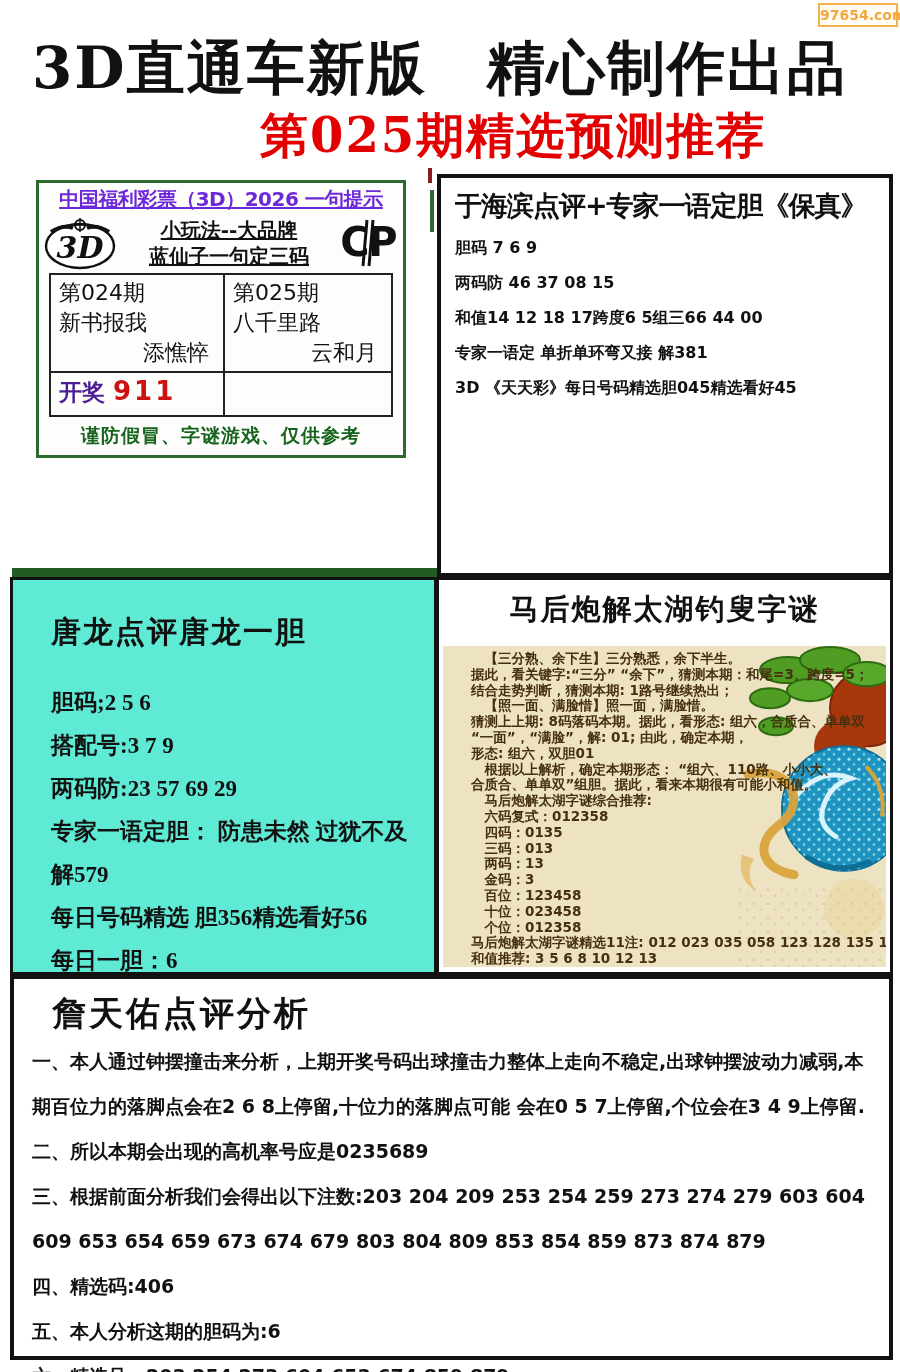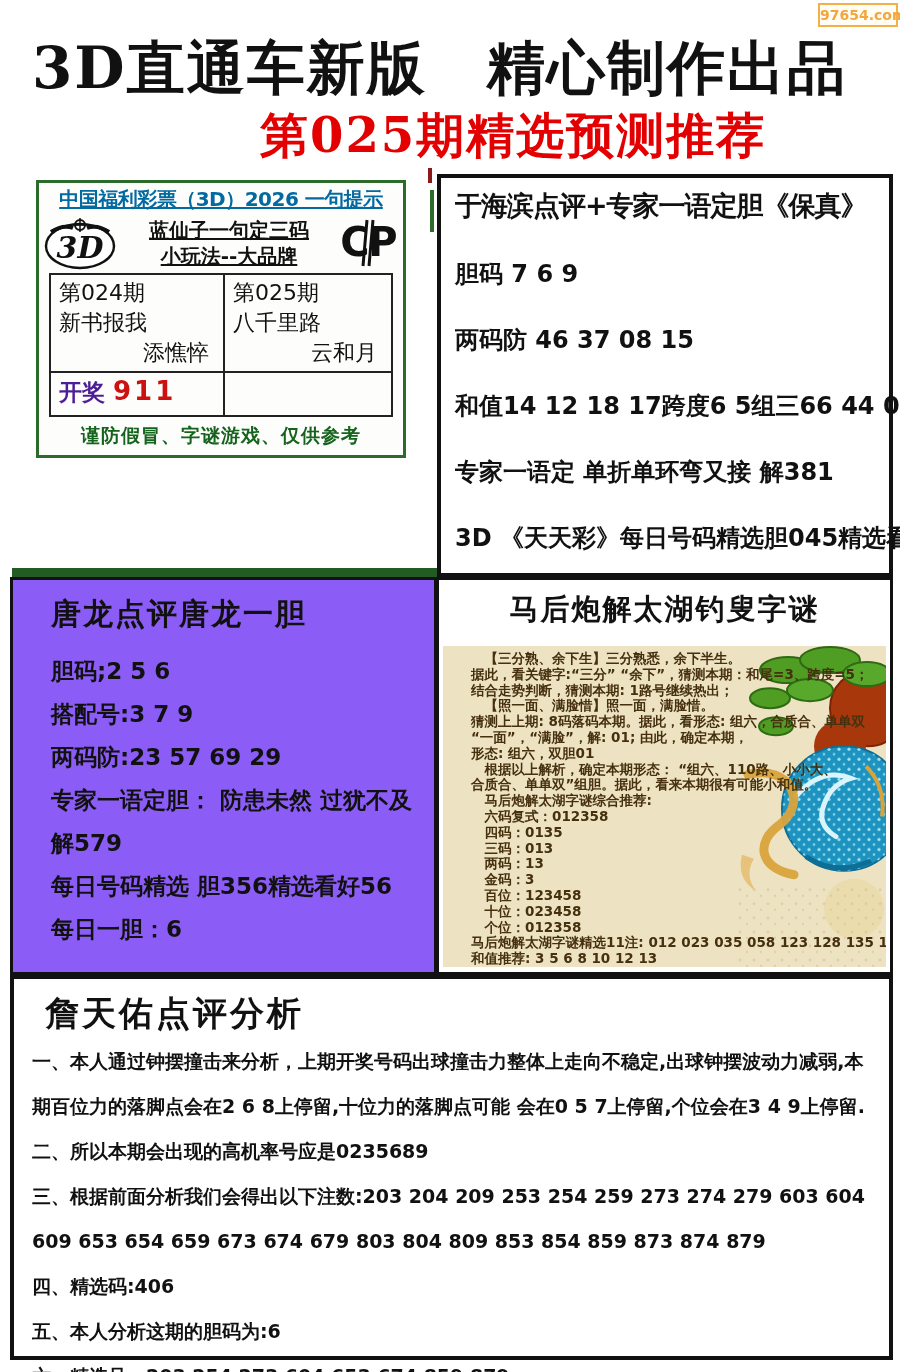--- a/index.html
+++ b/index.html
@@ -14,21 +14,21 @@
 
   
   .title-left{position:absolute;left:14px;top:30px;font-size:58px;font-weight:bold;letter-spacing:2px;margin-left:18px;}
   .title-right{position:absolute;left:487px;top:30px;font-size:58px;font-weight:bold;letter-spacing:2px;}
   .subtitle{position:absolute;left:260px;top:104px;font-size:48px;font-weight:bold;
             color:#e30000;letter-spacing:2px;}
 
   
   .ticket{position:absolute;left:36px;top:180px;width:370px;height:278px;
           border:3px solid #2d6b2d;background:#fdfdfb;box-sizing:border-box;}
-  .t-header{color:#0369a1;font-weight:bold;font-size:20px;text-align:center;
+  .t-header{color:#6d28d9;font-weight:bold;font-size:20px;text-align:center;
             text-decoration:underline;margin-top:3px;letter-spacing:-0.5px;white-space:nowrap;}
   .t-logorow{display:flex;align-items:center;justify-content:space-between;
              padding:2px 4px 0 4px;height:56px;}
   .t-slogans{flex:1;text-align:center;font-weight:bold;font-size:20px;color:#111;}
   .t-slogans div{text-decoration:underline;line-height:26px;}
   .t-table{display:grid;grid-template-columns:172px 1fr;margin:2px 10px 0 10px;
            border:2px solid #222;}
   .cell{padding:3px 8px;font-size:22px;line-height:30px;box-sizing:border-box;}
   .cell.c2{border-left:2px solid #222;}
   .cell .r{text-align:right;padding-right:6px;}
@@ -39,46 +39,46 @@
              margin-top:6px;letter-spacing:1px;}
 
   
   .tick-red{position:absolute;left:428px;top:168px;width:4px;height:15px;background:#8c1a1a;}
   .tick-green{position:absolute;left:430px;top:190px;width:4px;height:42px;background:#2d6b2d;}
 
   
   .yhb{position:absolute;left:437px;top:174px;width:456px;height:403px;
        border:4px solid #111;box-sizing:border-box;background:#fff;padding:6px 23px 0 14px;}
   .yhb-title{font-size:27px;font-weight:bold;white-space:nowrap;letter-spacing:-1px;margin-top:4px;}
-  .yhb-line{font-size:24px;font-weight:bold;margin-top:34px;white-space:pre;}
+  .yhb-line{font-size:16px;font-weight:bold;margin-top:14px;white-space:pre;}
 
   
   .greenbar{position:absolute;left:12px;top:568px;width:425px;height:9px;background:#235c23;}
 
   
   .tl{position:absolute;left:10px;top:577px;width:427px;height:398px;
-      border:3px solid #111;box-sizing:border-box;background:#8b5cf6;padding:14px 6px 0 38px;}
+      border:3px solid #111;box-sizing:border-box;background:#5eead4;padding:32px 6px 0 38px;}
   .tl-title{font-size:30px;font-weight:bold;letter-spacing:2px;}
-  .tl-lines{margin-top:15px;}
+  .tl-lines{margin-top:28px;font-family:Liberation Serif, serif;}
   .tl-line{font-size:23px;font-weight:bold;line-height:43px;white-space:pre;}
 
   
   .mhp{position:absolute;left:437px;top:577px;width:456px;height:398px;
        border:3px solid #111;border-left-width:2px;box-sizing:border-box;background:#fff;}
   .mhp-title{font-size:29px;font-weight:bold;text-align:center;margin-top:10px;letter-spacing:2px;}
   .mhp-panel{position:absolute;left:4px;right:4px;top:66px;bottom:5px;
              background:#ede3c3;overflow:hidden;padding-left:22px;}
   .mhp-decor{position:absolute;right:0;top:0;height:100%;width:150px;}
   .mhp-lines{position:relative;padding:5px 0 0 6px;}
   .mhp-line{font-size:13.5px;font-weight:bold;color:#46300e;line-height:15.8px;white-space:pre;}
 
   
   .zty{position:absolute;left:10px;top:975px;width:883px;height:385px;
        border:4px solid #111;box-sizing:border-box;background:#fff;padding:6px 18px 0 18px;}
-  .zty-title{font-size:34px;font-weight:bold;letter-spacing:3px;margin:6px 0 2px 13px;}
+  .zty-title{font-size:34px;font-weight:bold;letter-spacing:3px;margin:6px 0 2px 20px;}
   .zty-line{font-size:19px;font-weight:bold;line-height:45px;white-space:pre-wrap;}
 </style>
 </head>
 <body>
 
 <div class="badge">97654.com</div>
 
 <div class="title-left cal">3D直通车新版</div>
 <div class="title-right cal">精心制作出品</div>
 <div class="subtitle cal">第025期精选预测推荐</div>
@@ -88,22 +88,22 @@
   <div class="t-logorow">
     <svg width="74" height="54" viewBox="0 0 74 54">
       <ellipse cx="37" cy="30" rx="34" ry="22" fill="#fff" stroke="#111" stroke-width="2.5"></ellipse>
       <path d="M8 16 Q20 8 30 12" fill="none" stroke="#111" stroke-width="4"></path>
       <path d="M66 16 Q54 8 44 12" fill="none" stroke="#111" stroke-width="4"></path>
       <circle cx="37" cy="9" r="5" fill="none" stroke="#111" stroke-width="2"></circle>
       <path d="M37 2 L37 16 M30 9 L44 9" stroke="#111" stroke-width="1.5"></path>
       <text x="37" y="42" text-anchor="middle" font-size="30" font-weight="bold" font-style="italic" font-family="DejaVu Serif,serif" fill="#111">3D</text>
     </svg>
     <div class="t-slogans">
+      <div>小玩法--大品牌</div>
       <div>蓝仙子一句定三码</div>
-      <div>小玩法--大品牌</div>
     </div>
     <svg width="58" height="54" viewBox="0 0 58 54">
       <text x="14" y="40" text-anchor="middle" font-size="40" font-weight="bold" font-family="DejaVu Sans,sans-serif" fill="#111">C</text>
       <text x="42" y="40" text-anchor="middle" font-size="40" font-weight="bold" font-family="DejaVu Sans,sans-serif" fill="#111">P</text>
       <path d="M26 4 L22 50 M32 4 L28 50" stroke="#111" stroke-width="3"></path>
     </svg>
   </div>
   <div class="t-table">
     <div class="cell c1">
       <div>第024期</div>

